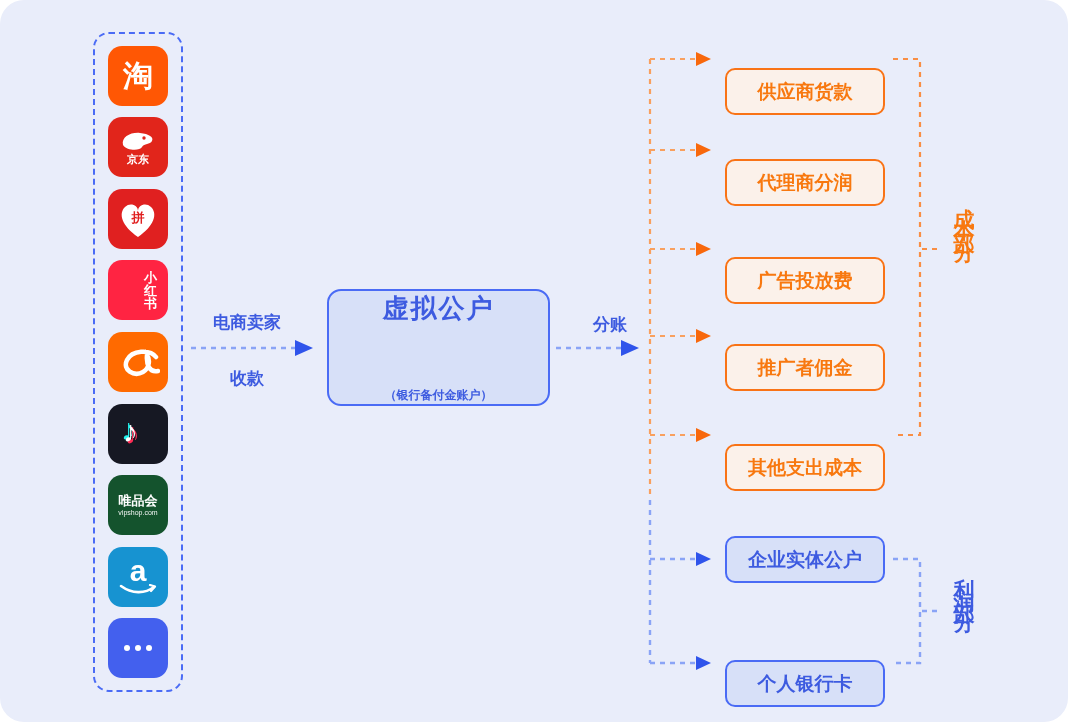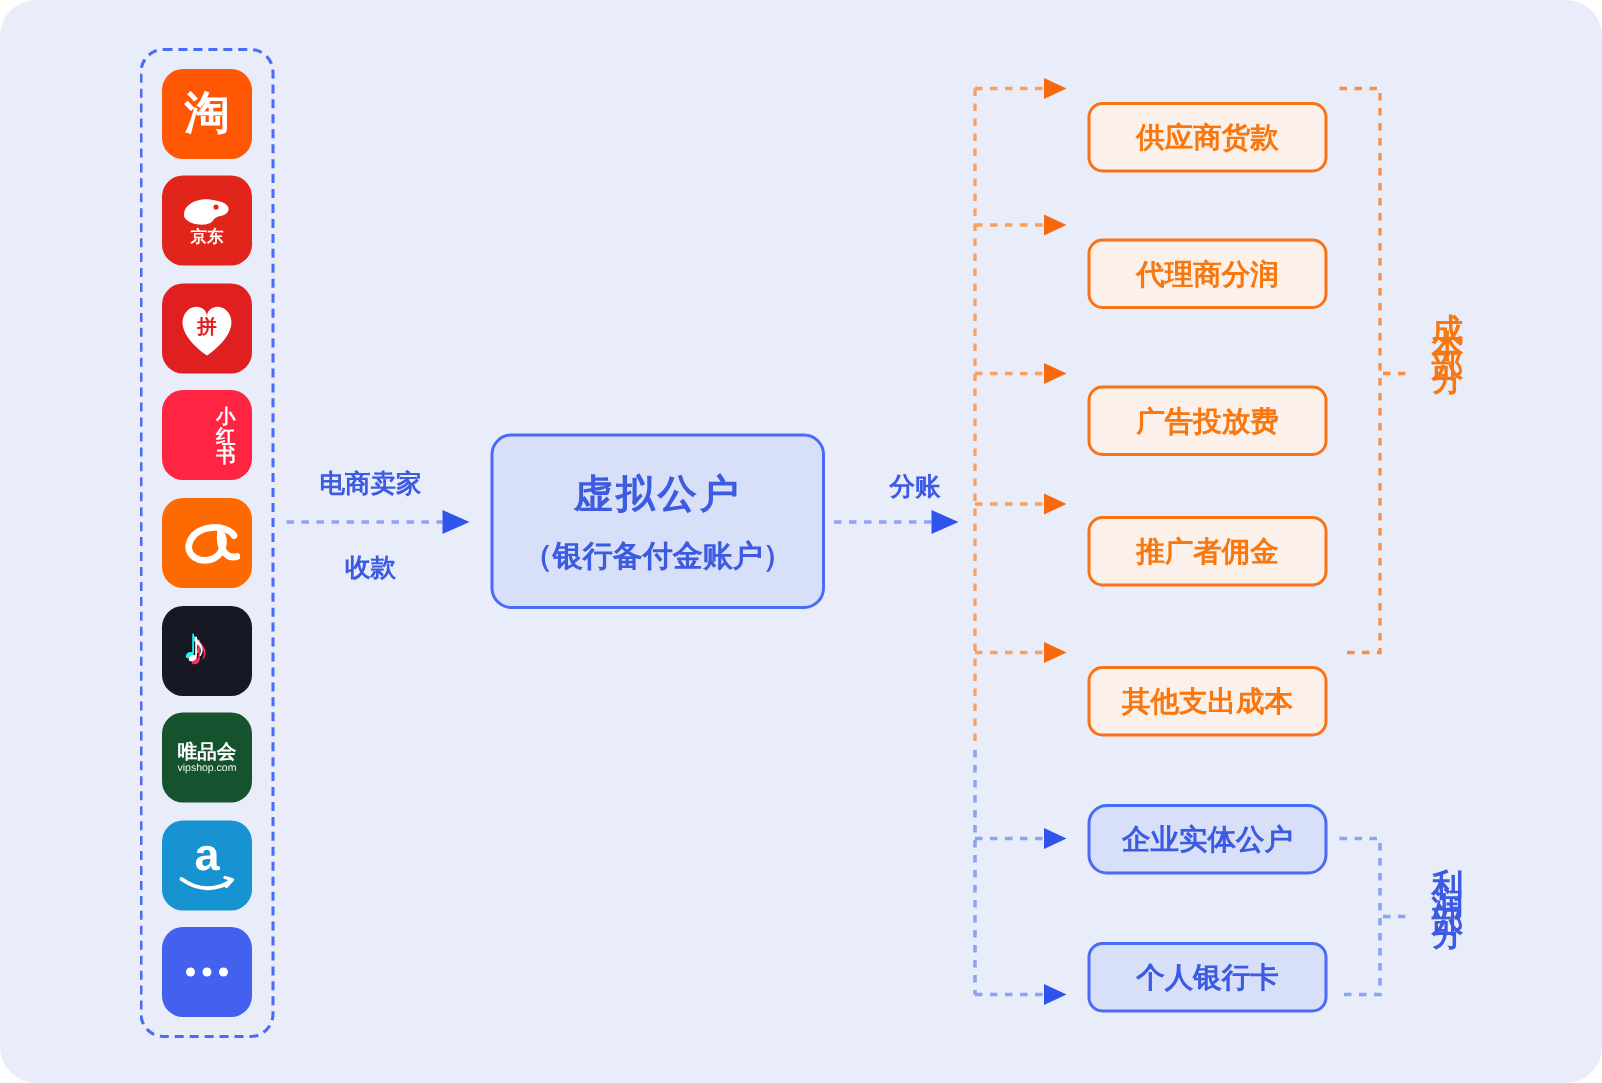--- a/index.html
+++ b/index.html
@@ -27,38 +27,38 @@
   .head-orange{fill:var(--c-orange-accent);}
 
   .sources-box{position:absolute;left:93px;top:32px;width:90px;height:660px;
     border:2px dashed var(--c-blue-border);border-radius:16px;
     display:flex;flex-direction:column;align-items:center;justify-content:space-evenly;}
   .app-icon{width:60px;height:60px;border-radius:14px;color:#fff;overflow:hidden;
     display:flex;flex-direction:column;align-items:center;justify-content:center;line-height:1;}
   .ic-char{font-size:30px;font-weight:800;}
   .ic-small{font-size:13px;font-weight:700;letter-spacing:0;}
   .ic-sub{font-size:7px;margin-top:2px;opacity:.95;}
-  .jd-label{font-size:11px;font-weight:700;margin-top:2px;font-family:Liberation Mono, monospace;}
+  .jd-label{font-size:11px;font-weight:700;margin-top:2px;}
   .note-stack{position:relative;width:30px;height:34px;}
   .note-stack span{position:absolute;left:0;top:0;font-size:30px;font-weight:700;}
   .note-cyan{color:#25f4ee;transform:translate(-2px,-2px);}
   .note-red{color:#fe2c55;transform:translate(2px,2px);}
   .note-white{color:#ffffff;}
   .dots{display:flex;gap:5px;}
   .dots i{width:6px;height:6px;border-radius:50%;background:#fff;}
   .amz{display:flex;flex-direction:column;align-items:center;}
   .amz .a{font-size:30px;font-weight:800;line-height:.85;}
 
   .flow-label{position:absolute;color:var(--c-blue-text);font-size:17px;font-weight:700;
     text-align:center;white-space:nowrap;}
   .center-node{position:absolute;left:327px;top:289px;width:223px;height:117px;
     background:var(--c-blue-fill);border:2px solid var(--c-blue-border);border-radius:14px;
-    display:flex;flex-direction:column;align-items:center;justify-content:center;gap:10px;}
+    display:flex;flex-direction:column;align-items:center;justify-content:space-between;gap:10px;}
   .center-title{color:var(--c-blue-text);font-size:26px;font-weight:800;letter-spacing:2px;}
-  .center-sub{color:var(--c-blue-text);font-size:20px;font-weight:600;font-family:Liberation Serif, serif;}
+  .center-sub{color:var(--c-blue-text);font-size:12px;font-weight:600;font-family:Liberation Serif, serif;}
 
   .node{position:absolute;left:725px;width:160px;height:47px;border-radius:10px;
     display:flex;align-items:center;justify-content:center;
     font-size:19px;font-weight:700;white-space:nowrap;}
   .node-orange{background:var(--c-orange-fill);border:2px solid var(--c-orange-border);
     color:var(--c-orange-text);margin-top:32px;}
   .node-blue{background:var(--c-blue-fill);border:2px solid var(--c-blue-border);
     color:var(--c-blue-text);}
 
   .group-label{position:absolute;writing-mode:vertical-rl;letter-spacing:11px;
@@ -166,19 +166,19 @@
     <div class="center-title">虚拟公户</div>
     <div class="center-sub">（银行备付金账户）</div>
   </div>
 
   <div class="node node-orange" style="top:36px;">供应商货款</div>
   <div class="node node-orange" style="top:127px;">代理商分润</div>
   <div class="node node-orange" style="top:225px;">广告投放费</div>
   <div class="node node-orange" style="top:312px;">推广者佣金</div>
   <div class="node node-orange" style="top:412px;text-align:right;">其他支出成本</div>
 
-  <div class="node node-blue" style="top:536px;border-radius:13px;">企业实体公户</div>
-  <div class="node node-blue" style="top:628px;">个人银行卡</div>
+  <div class="node node-blue" style="top:536px;">企业实体公户</div>
+  <div class="node node-blue" style="top:660px;">个人银行卡</div>
 
   <div class="group-label group-cost">成本部分</div>
   <div class="group-label group-profit">利润部分</div>
 
 </div>
 
 </body></html>

